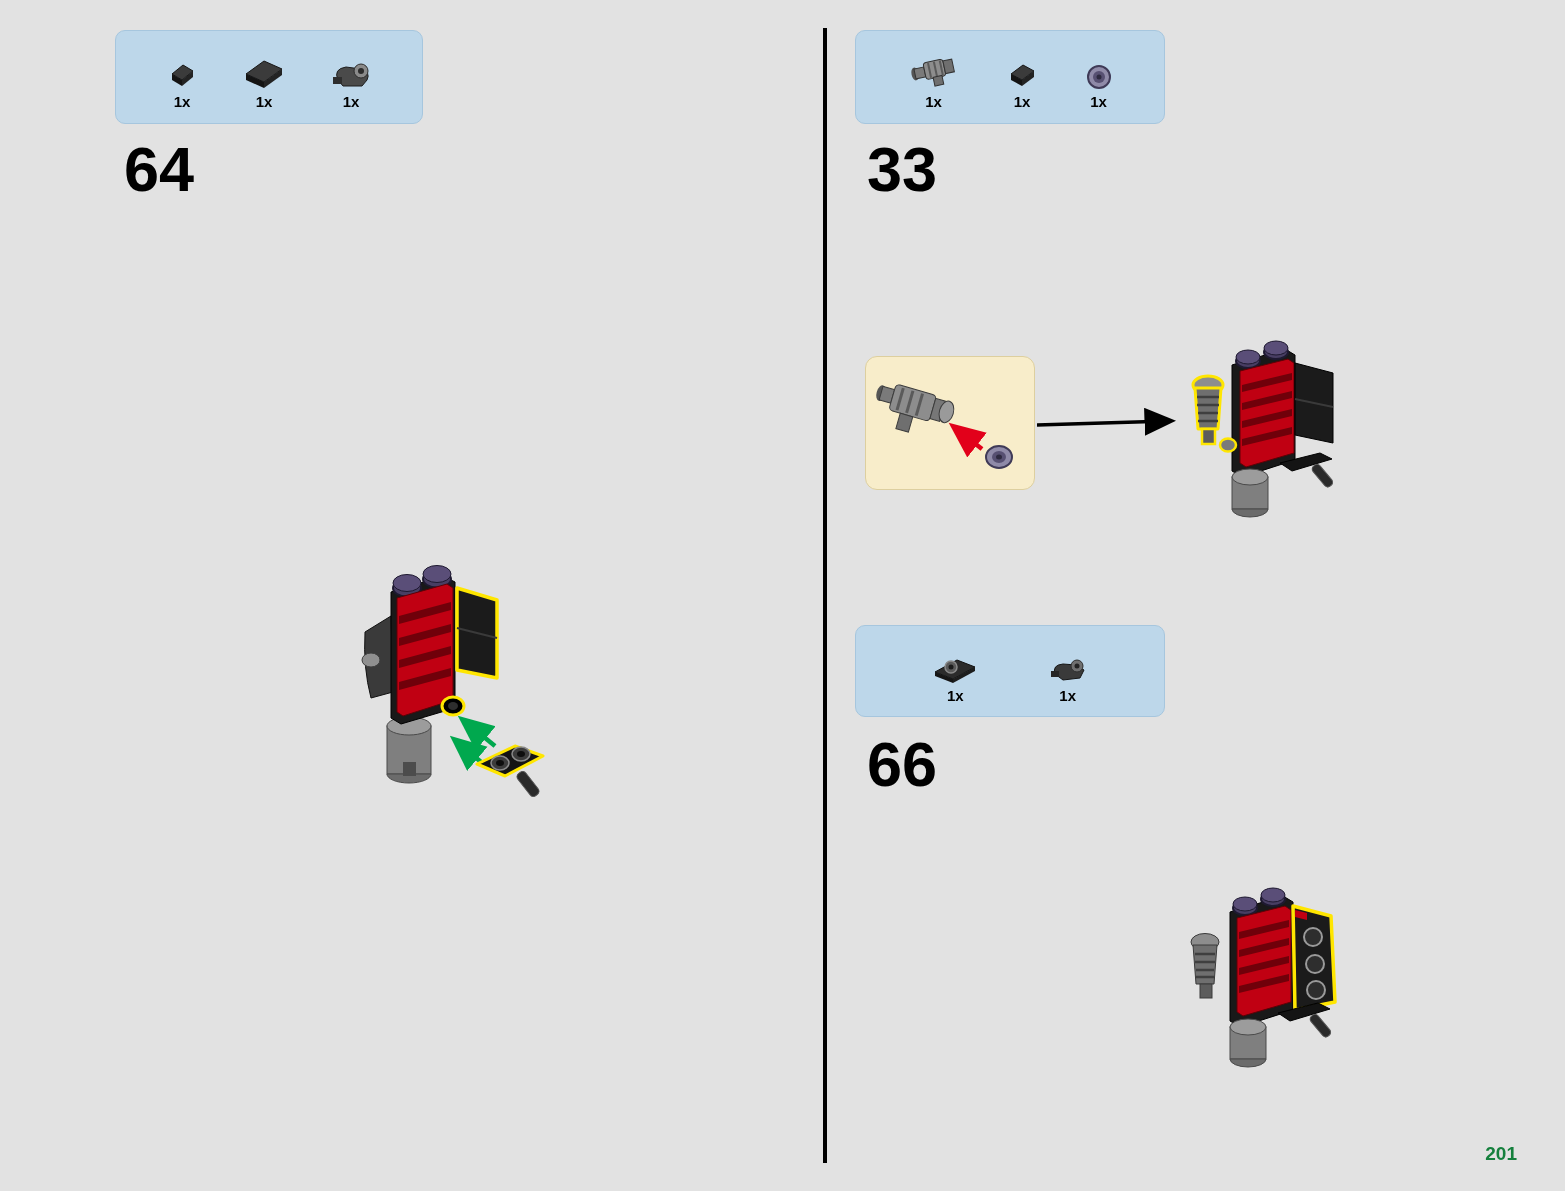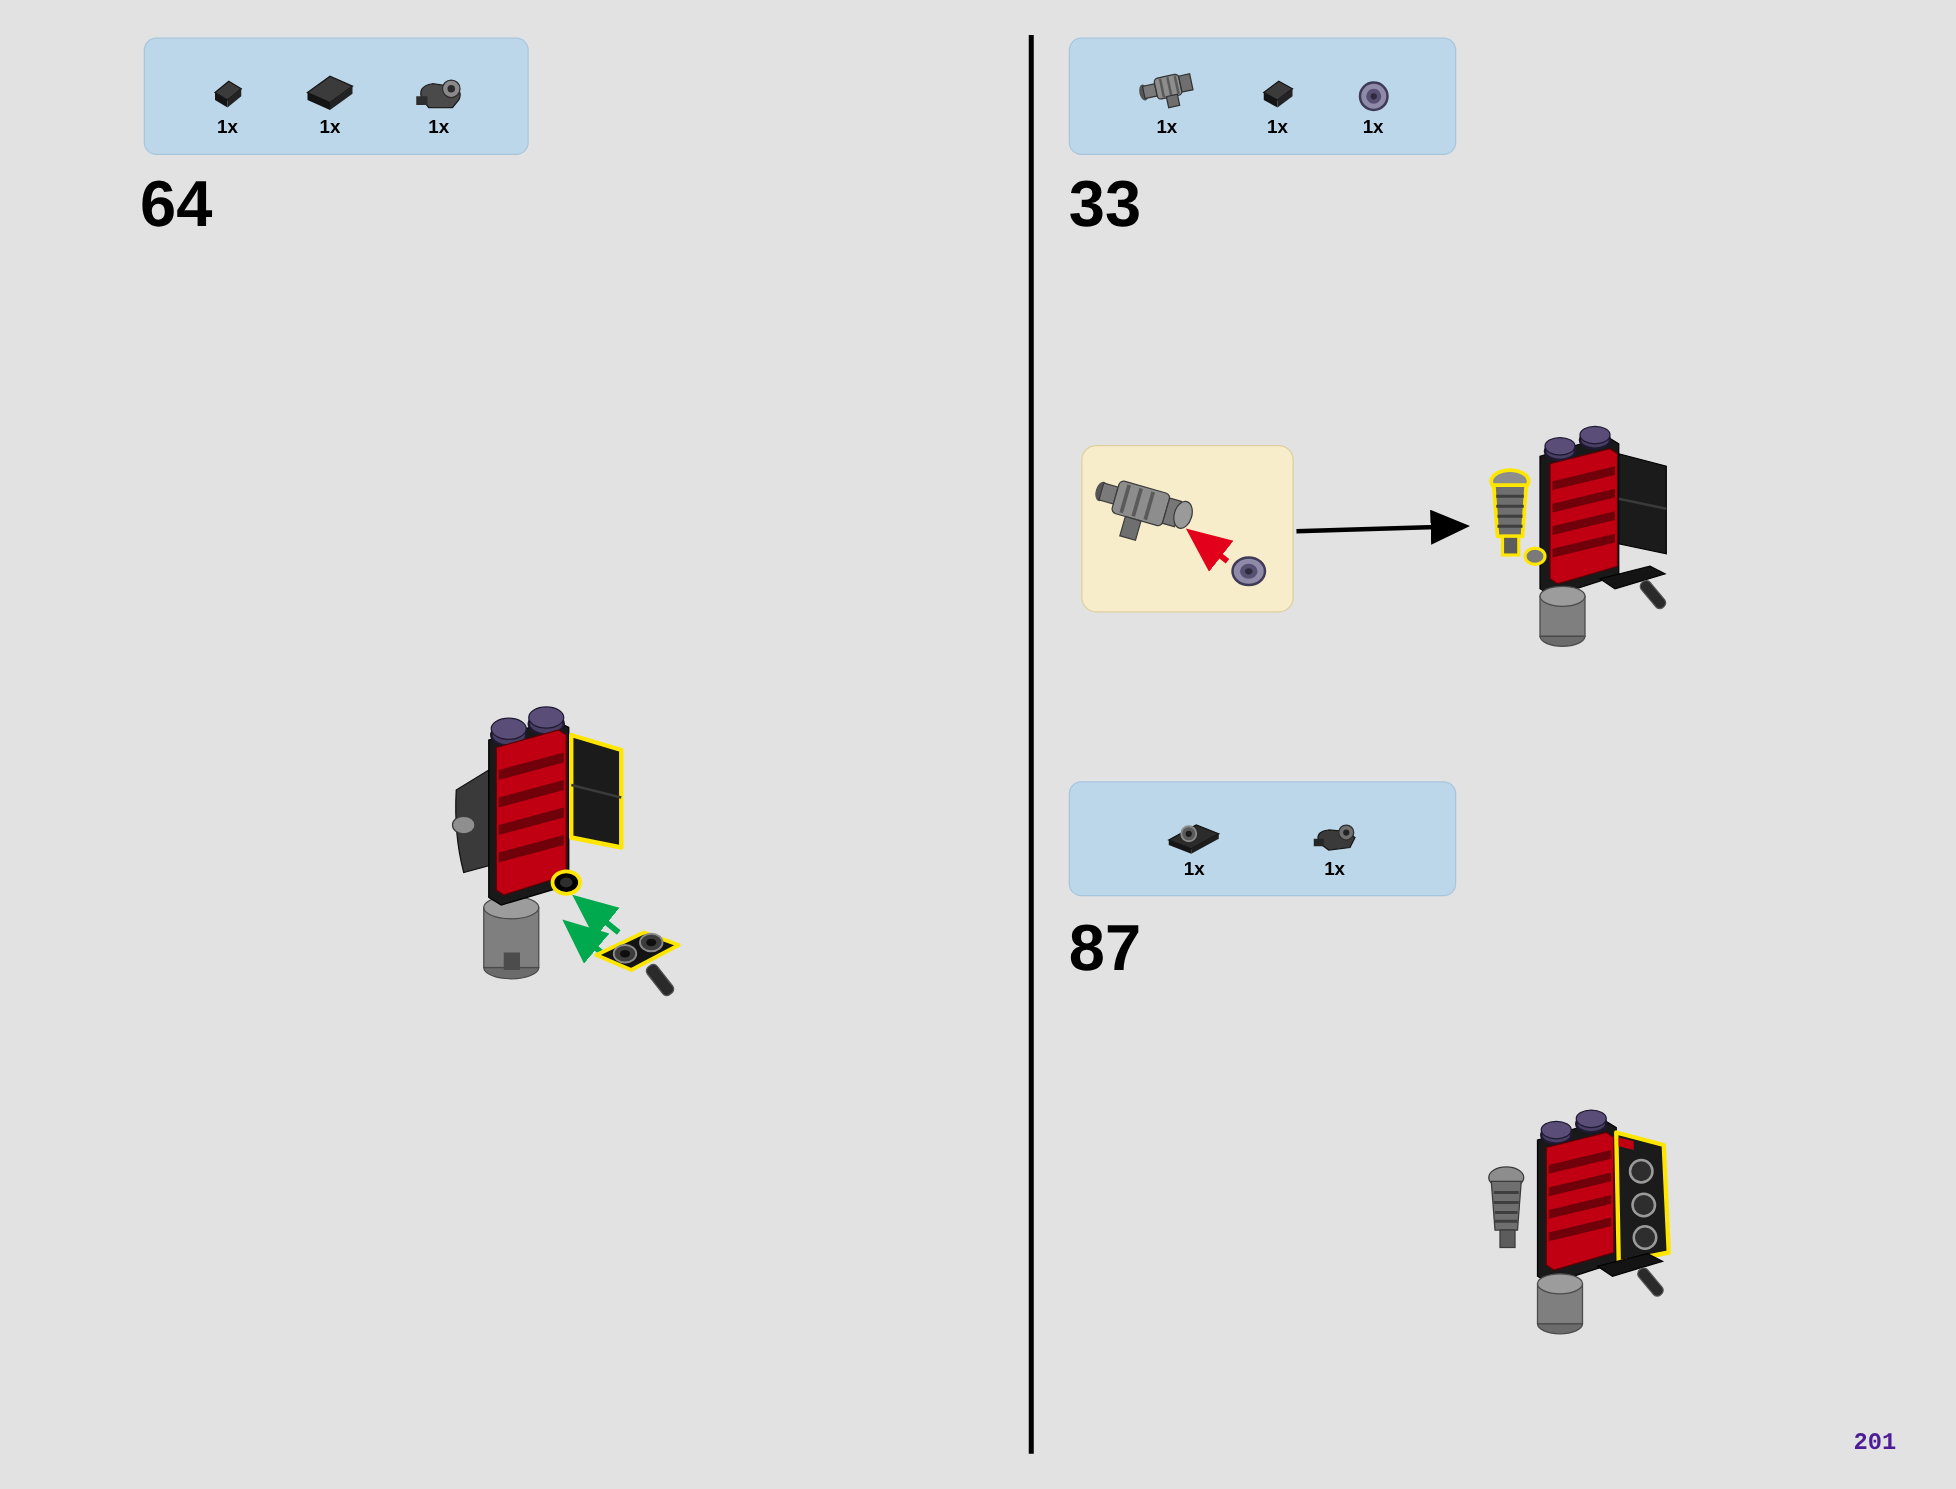--- a/index.html
+++ b/index.html
@@ -32,24 +32,25 @@
     align-items:flex-end;
     justify-content:center;
   }
   .part-qty {
     font-weight:bold;
     font-size:15px;
     color:#000;
   }
   .step-number {
     position:absolute;
-    font-size:52px;
+    font-size:63px;
     font-weight:bold;
     color:#000;
     line-height:1;
+    margin-left:12px;
   }
   .divider {
     position:absolute;
     left:823px; top:28px;
     width:4px; height:1135px;
     background:#000;
   }
   .detail-box {
     position:absolute;
     left:865px; top:356px;
@@ -57,22 +58,21 @@
     background:#f8edca;
     border:1px solid #ddcf9f;
     border-radius:12px;
   }
   .assembly { position:absolute; }
   .page-number {
     position:absolute;
     right:48px; top:1143px;
     font-size:19px;
     font-weight:bold;
-    color:#4c1d95;
-    font-family:Liberation Mono, monospace;
+    color:#15803d;
   }
   svg { display:block; }
 </style>
 </head>
 <body>
 
 <div class="parts-box" style="left:115px; top:30px; width:308px; height:94px;">
   <div class="part-item">
     <div class="part-icon-wrap">
       <svg width="40" height="36" viewBox="0 0 40 36">
@@ -326,21 +326,21 @@
         <path d="M10,22 q-3,-9 8,-10 l13,1 8,5 -4,8 -17,2 z" fill="#3a3a3a" stroke="#161616"></path>
         <circle cx="32" cy="14" r="6" fill="#6f6f6f" stroke="#2e2e2e"></circle>
         <circle cx="32" cy="14" r="2.5" fill="#232323"></circle>
         <rect x="6" y="19" width="8" height="6" fill="#252525"></rect>
       </svg>
     </div>
     <span class="part-qty">1x</span>
   </div>
 </div>
 
-<div class="step-number" style="left:855px; top:733px;">87</div>
+<div class="step-number" style="left:855px; top:733px;">66</div>
 
 <div class="assembly" style="left:1175px; top:880px; width:175px; height:195px;">
   <svg width="175" height="195" viewBox="0 0 175 195">
 
     <polygon points="55,32 108,16 118,22 118,130 65,147 55,141" fill="#191919" stroke="#000"></polygon>
 
     <g>
       <ellipse cx="70" cy="28" rx="12" ry="7" fill="#483e63" stroke="#1e1930" stroke-width="2"></ellipse>
       <ellipse cx="70" cy="24" rx="12" ry="7" fill="#5a4e78" stroke="#1e1930"></ellipse>
       <ellipse cx="98" cy="19" rx="12" ry="7" fill="#483e63" stroke="#1e1930" stroke-width="2"></ellipse>

